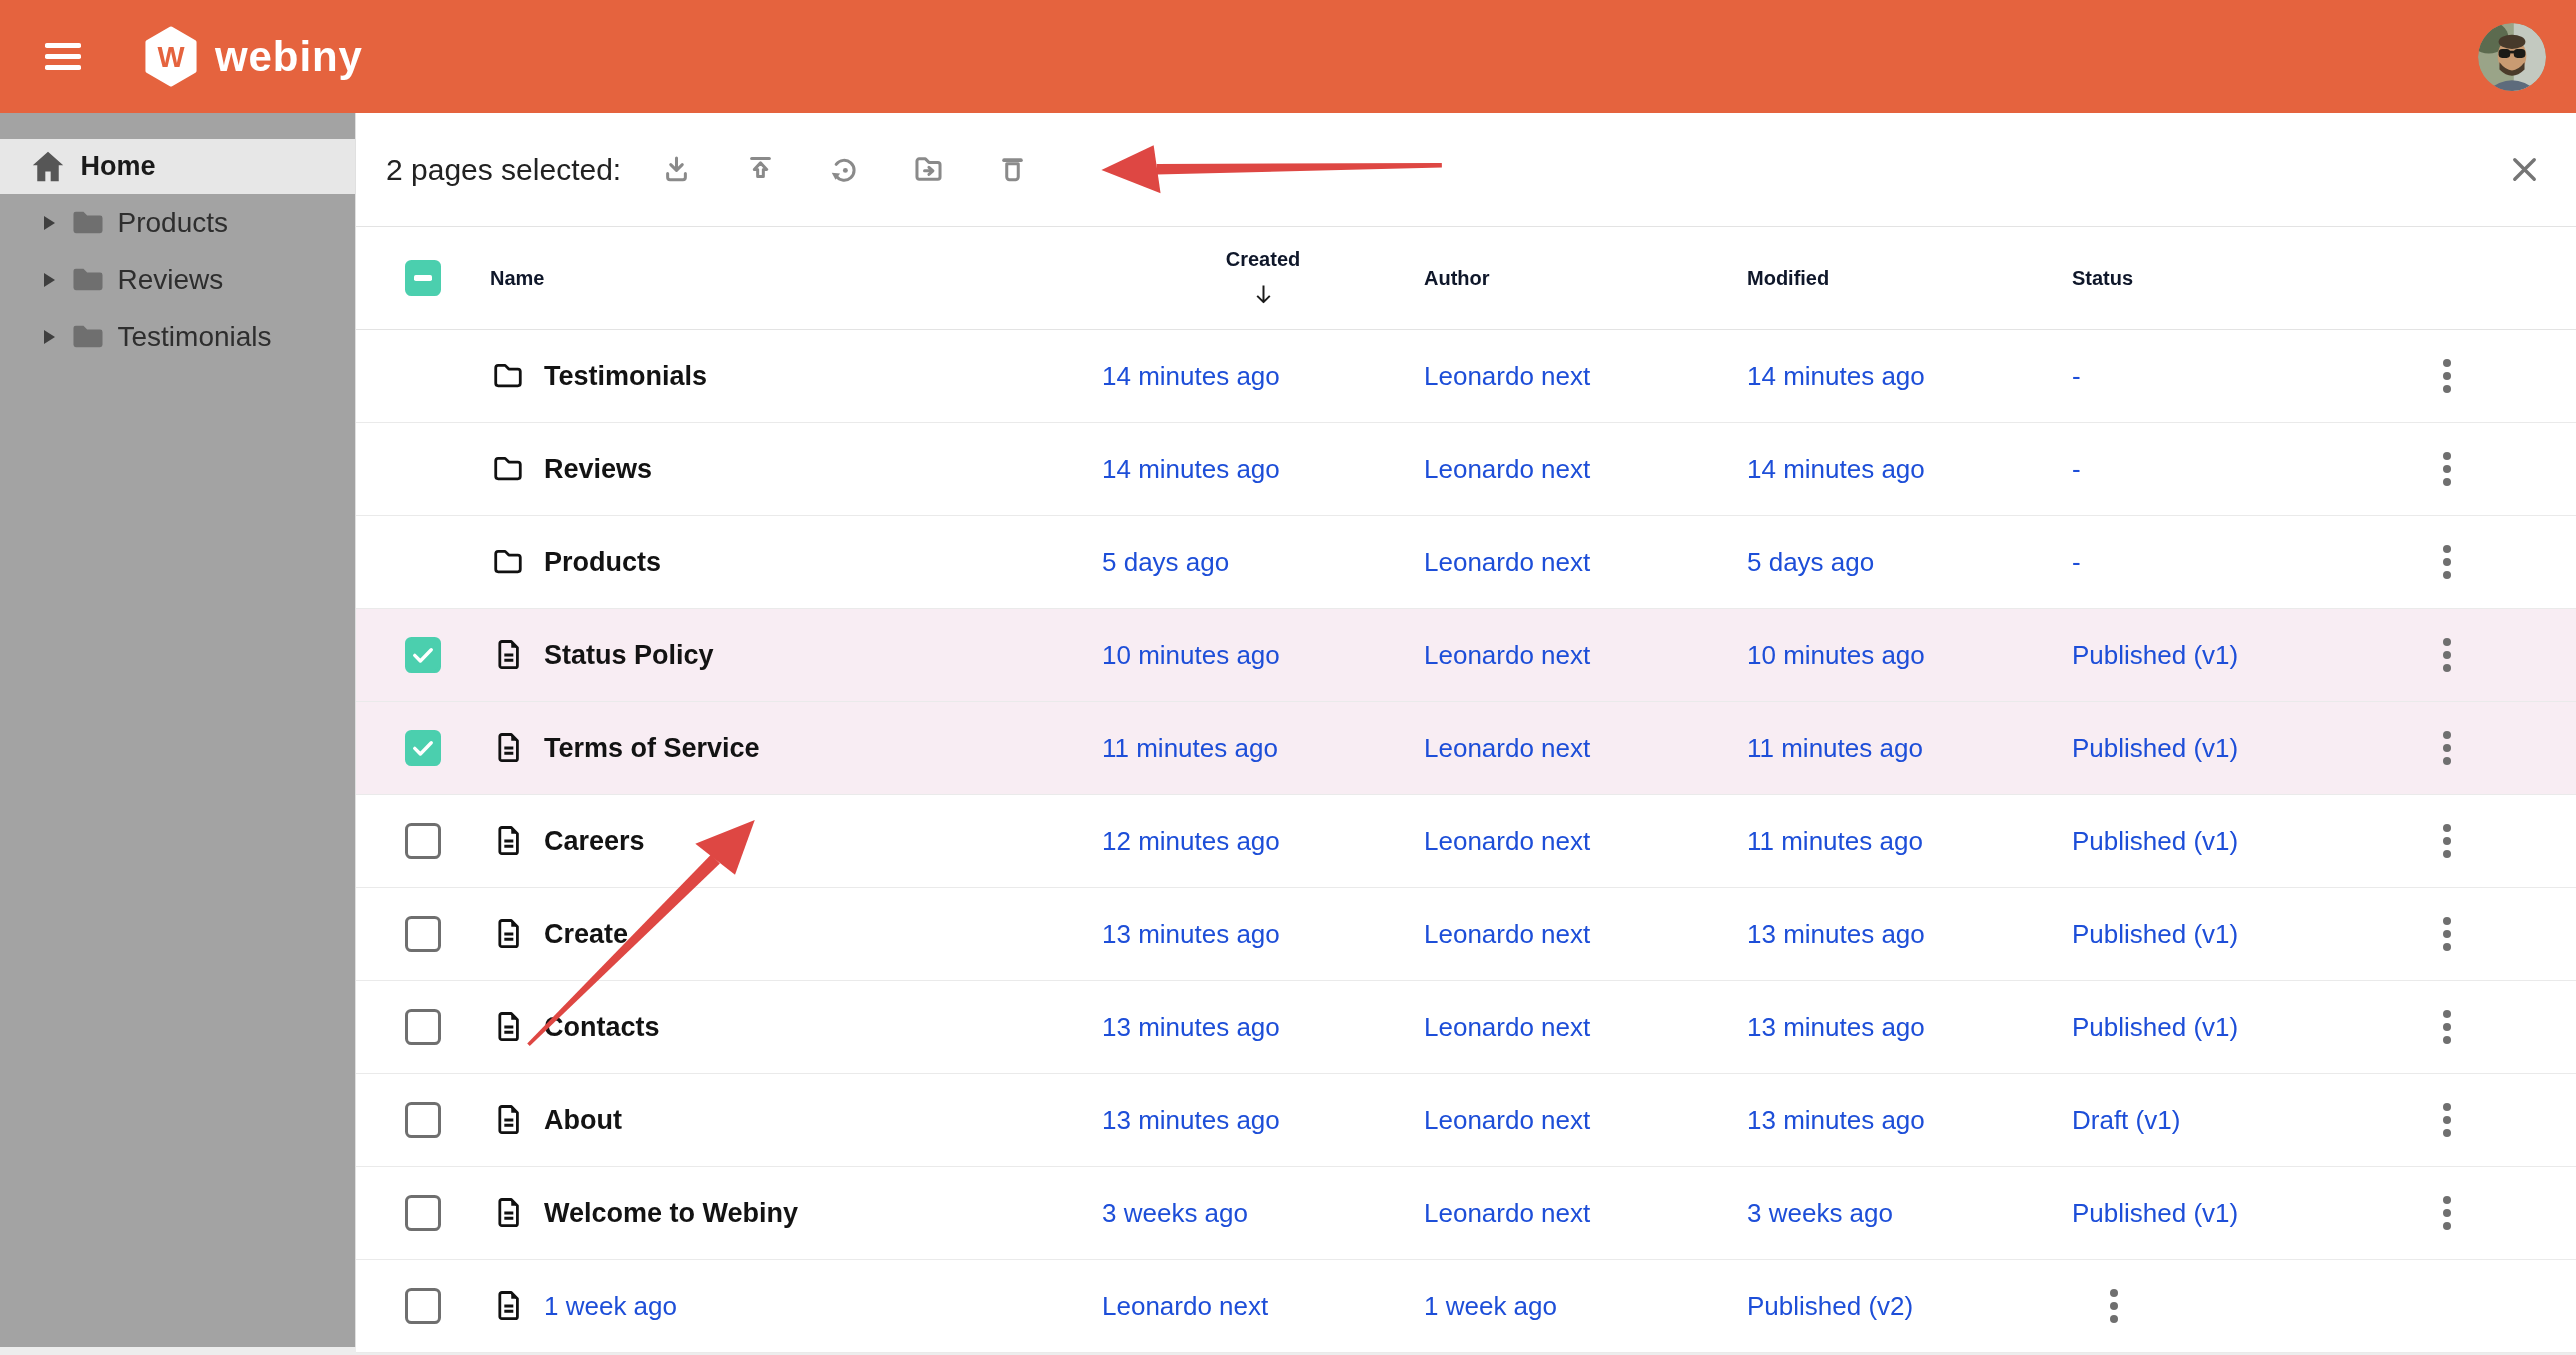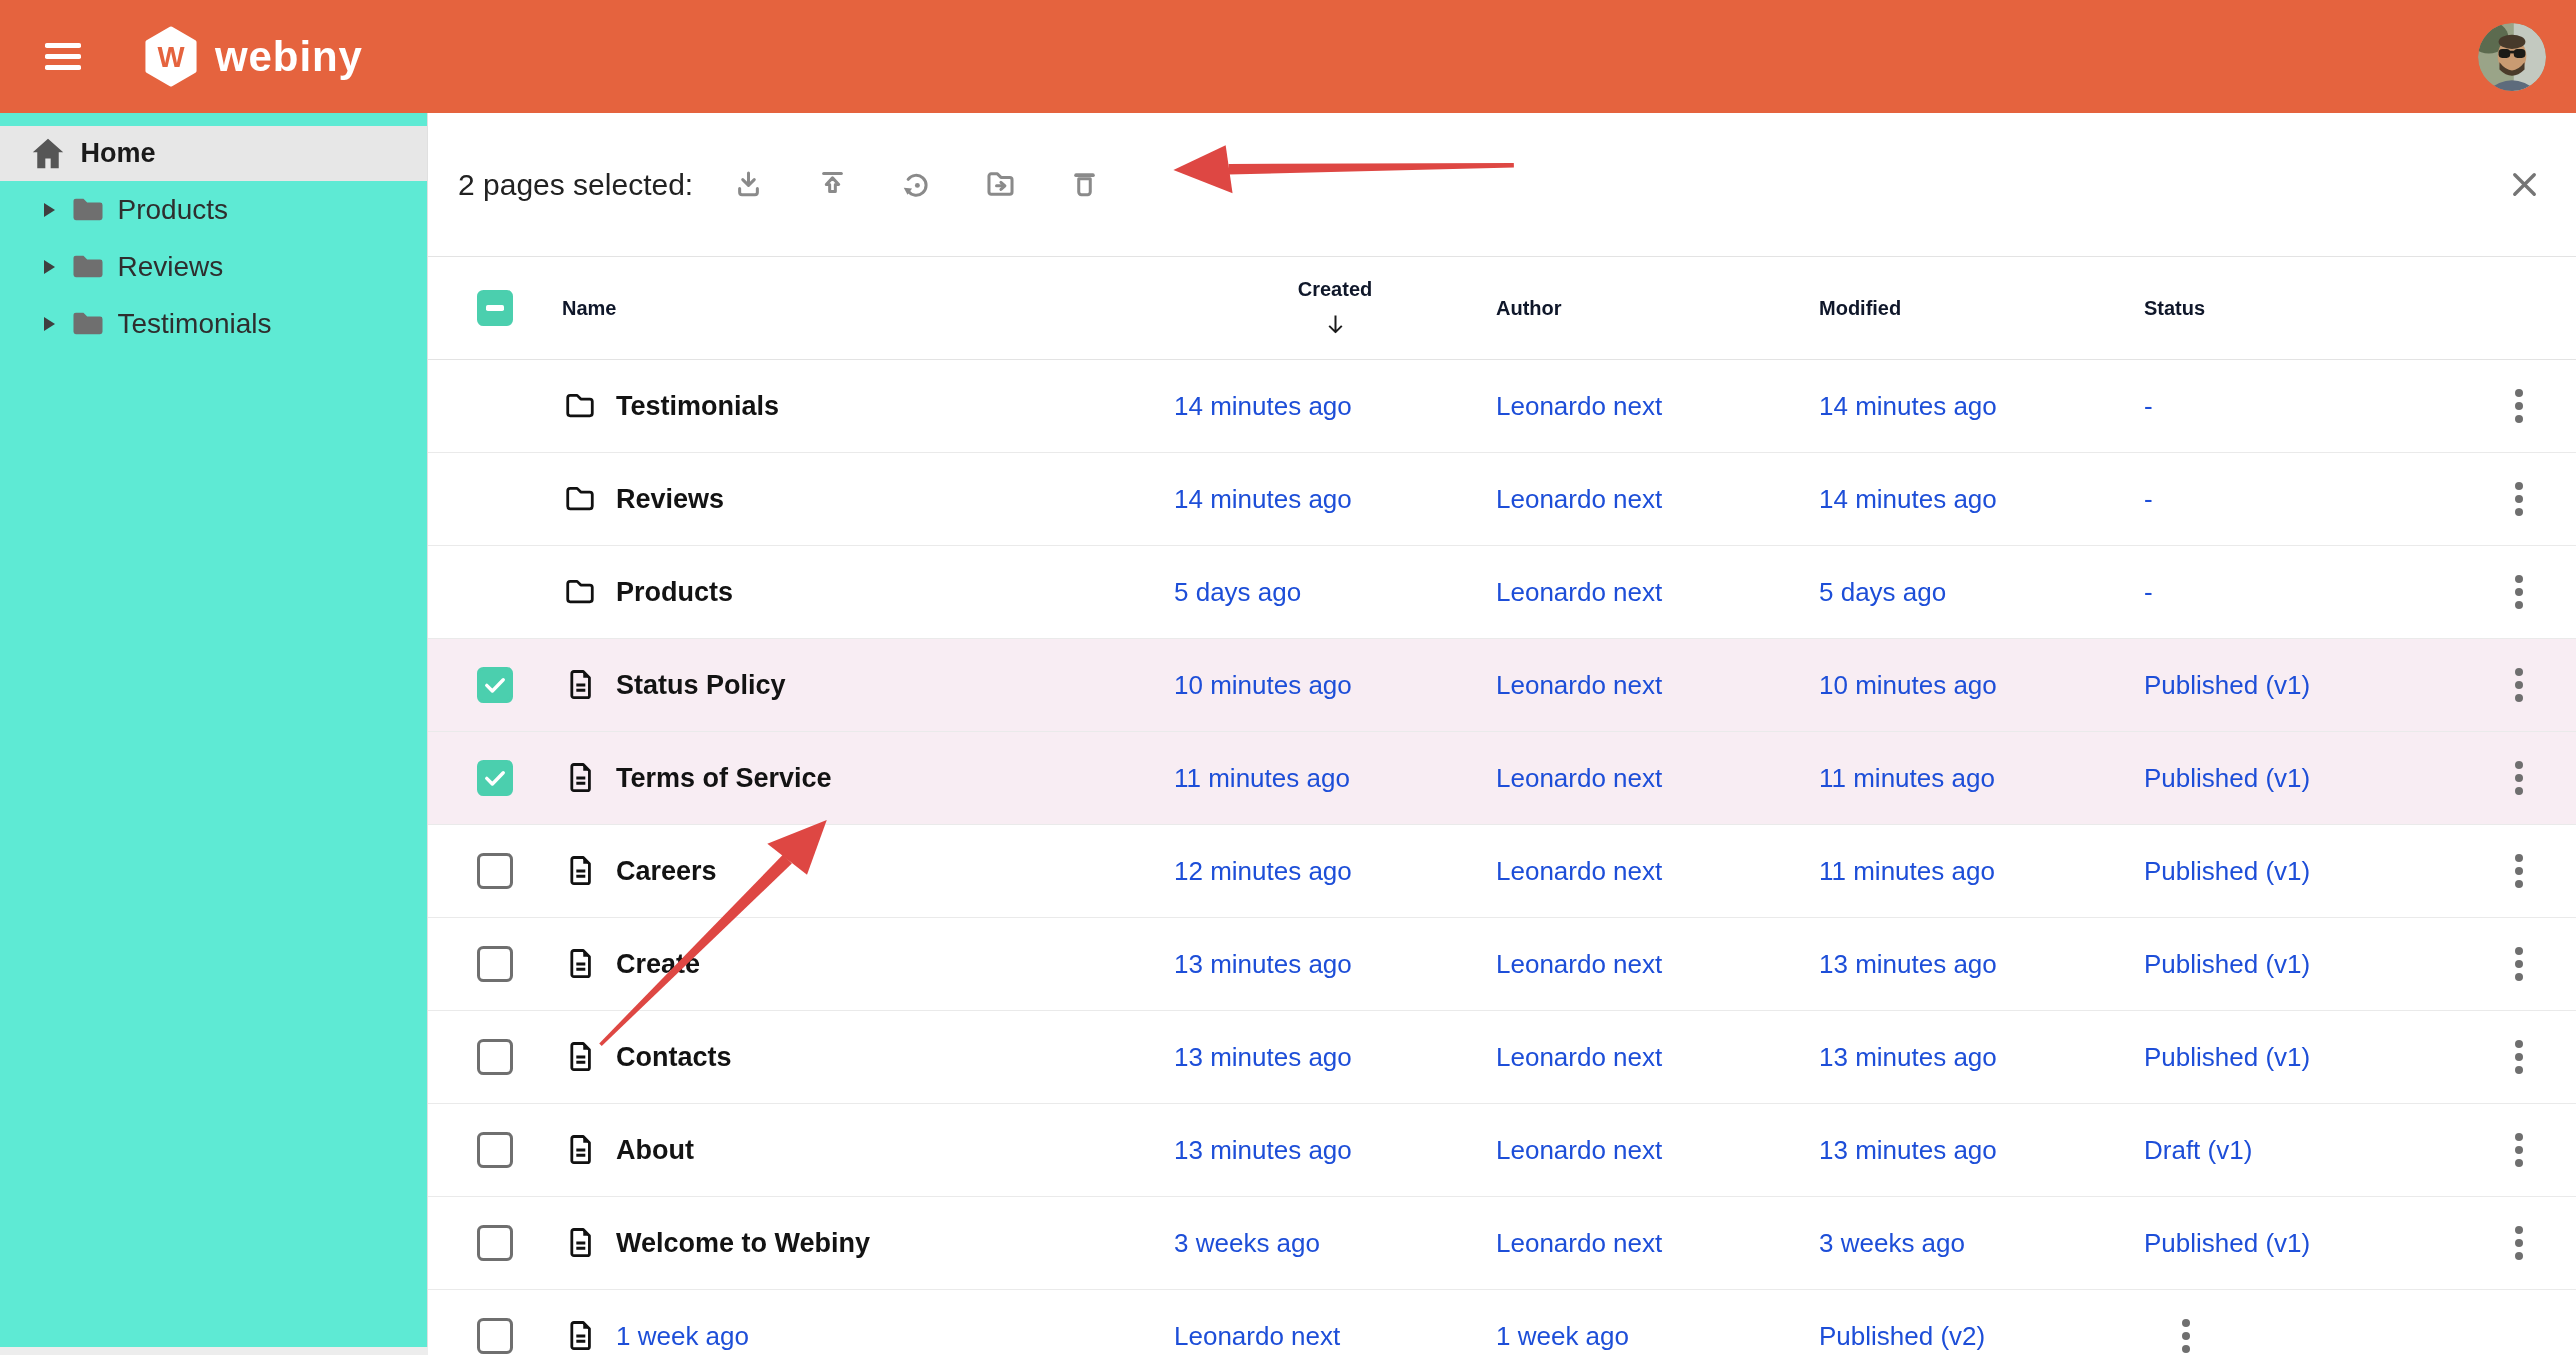--- a/index.html
+++ b/index.html
@@ -12,40 +12,40 @@
   .hamburger { width:36px; display:flex; flex-direction:column; gap:6.3px; cursor:pointer;
                background:none; border:none; }
   .hamburger i { display:block; height:4.5px; background:#fff; border-radius:1.8px; }
   .logo { display:flex; align-items:center; margin-left:64px; gap:18px; }
   .wordmark { color:#fff; font-size:42px; font-weight:bold; letter-spacing:0.9px; }
   .avatar { margin-left:auto; width:68px; height:68px; border-radius:50%; overflow:hidden;
             border:none; background:none; cursor:pointer; }
 
   
   .body { display:flex; height:1243px; }
-  .sidebar { width:428px; background:#5eead4; border-right:1.8px solid #e0e0e0;
-             height:1234px; padding-top:13px; flex:none; }
+  .sidebar { width:356px; background:#a3a3a3; border-right:1.8px solid #e0e0e0;
+             height:1234px; padding-top:26px; flex:none; }
   .main { flex:1; background:#fff; height:1240px; position:relative; }
 
   
   .home-item { height:55px; background:#e7e7e7; display:flex; align-items:center;
                padding-left:29.5px; gap:15px; font-weight:bold; font-size:27px; color:#1a1a1a;
                cursor:pointer; }
   .tree-item { height:57px; display:flex; align-items:center; padding-left:44px;
                font-size:28px; color:#2e2e2e; cursor:pointer; }
   .caret { width:0; height:0; border-left:11.6px solid #3f3f3f; border-top:7.2px solid transparent;
            border-bottom:7.2px solid transparent; flex:none; }
   .tree-item svg { margin-left:16px; flex:none; }
   .tree-item .tree-label { margin-left:12.5px; }
   .create-folder { margin-top:10.7px; height:50px; display:flex; align-items:center;
                    padding-left:41px; gap:8px; font-weight:bold; font-size:27px; color:#111;
                    background:none; border:none; cursor:pointer; }
 
   
-  .toolbar { height:144px; border-bottom:1.8px solid #e3e3e3; display:flex; align-items:center;
+  .toolbar { height:114px; border-bottom:1.8px solid #e3e3e3; display:flex; align-items:center;
              padding:0 32px 0 30px; position:relative; }
   .toolbar-label { font-size:30px; color:#222; }
   .actions { display:flex; gap:45px; margin-left:36px; }
   .icon-btn { width:39px; height:39px; display:flex; align-items:center; justify-content:center;
               background:none; border:none; cursor:pointer; }
   .close-btn { margin-left:auto; width:39px; height:39px; background:none; border:none;
                cursor:pointer; display:flex; align-items:center; justify-content:center; }
 
   
   .thead, .row { display:grid;

